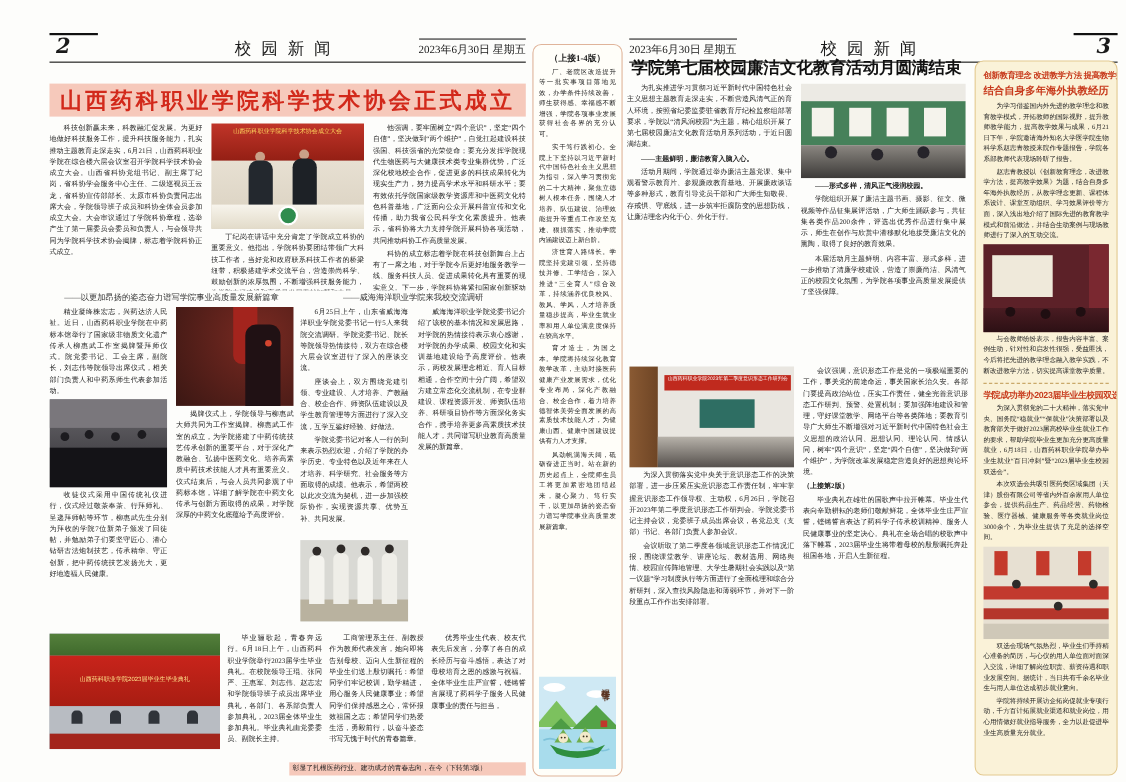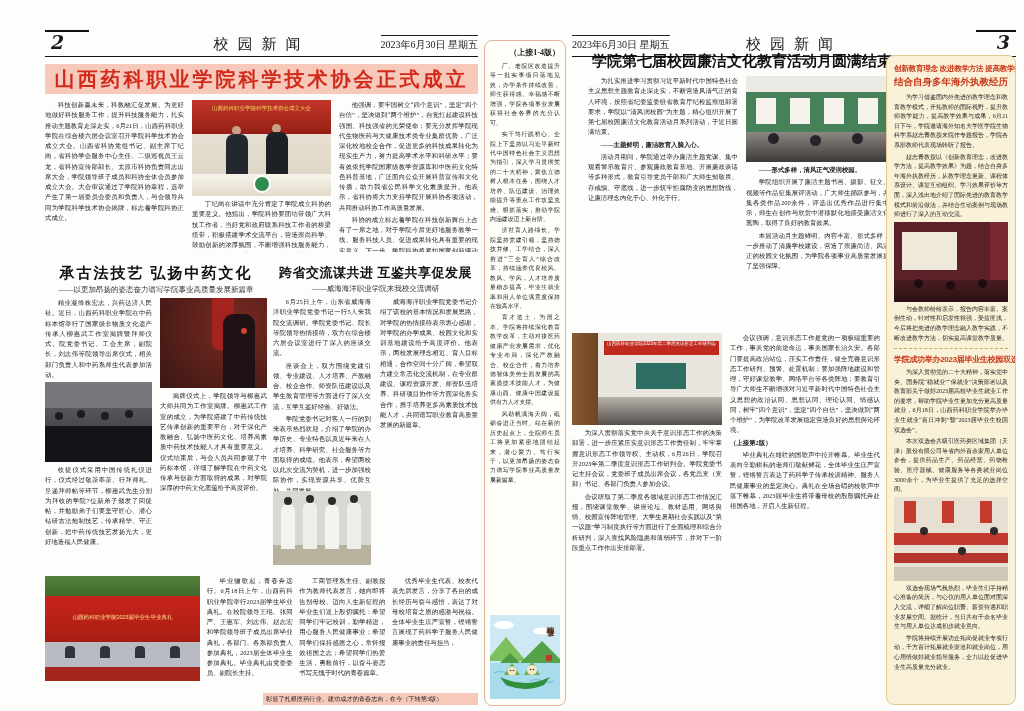--- a/index.html
+++ b/index.html
@@ -23,21 +23,21 @@
   .bt p{margin:0 0 2px;text-indent:2em;}
   .bold-line{font-weight:bold;}
   .cols{display:flex;justify-content:space-between;}
   .col{overflow:hidden;}
   
   .ph{position:relative;overflow:hidden;background:#999;margin-bottom:3px;}
   .ov{position:absolute;}
   .phtxt{text-align:center;color:#ffd95e;font-family:"Liberation Sans",sans-serif;}
   
   .contcol{position:absolute;background:#fffef9;border:1px solid #e0b49a;border-radius:8px;
-           padding:6px 5px;box-sizing:border-box;display:flex;flex-direction:column;align-items:flex-end;}
+           padding:6px 5px;box-sizing:border-box;display:flex;flex-direction:column;}
   .contcol .bt{font-size:5.9px;}
   .conthead{font-weight:bold;font-size:8px;text-align:center;margin-bottom:4px;}
   
   .sidebar{position:absolute;background:#faf2d8;border:1px solid #e3c98f;border-radius:8px;
            padding:8px 7px;box-sizing:border-box;overflow:hidden;}
   .sbtitle{font-family:"Liberation Sans",sans-serif;font-weight:bold;color:#c7391b;text-align:center;}
   .sb-divider{border-top:1px dashed #c9a96a;margin:5px 0;}
   .sidebar .bt{font-size:6px;}
   
   .cont-strip{position:absolute;background:#f6c9bb;font-size:6.2px;line-height:12px;
@@ -53,21 +53,21 @@
 
 <div class="sheet">
 
   <div class="hdr" style="left:45px;top:28px;width:433px;">
     <div class="rule-over" style="left:0;top:2px;width:44px;"></div>
     <span class="abs pagenum" style="left:6px;bottom:3px;">2</span>
     <span class="abs masthead" style="left:50%;transform:translateX(-50%);bottom:2px;">校园新闻</span>
     <span class="abs pagedate" style="right:0;bottom:4px;">2023年6月30日 星期五</span>
   </div>
 
-  <div class="abs" style="left:45px;top:64px;width:433px;height:194px;">
+  <div class="abs" style="left:45px;top:76px;width:433px;height:194px;">
     <div class="bannerA hl hl-red">山西药科职业学院科学技术协会正式成立</div>
     <div class="cols" style="margin-top:6px;height:152px;">
       <div class="col bt" style="width:139px;height:152px;">
         <p>科技创新赢未来，科教融汇促发展。为更好地做好科技服务工作，提升科技服务能力，扎实推动主题教育走深走实，6月21日，山西药科职业学院在综合楼六层会议室召开学院科学技术协会成立大会。山西省科协党组书记、副主席丁纪岗，省科协学会服务中心主任、二级巡视员王云龙，省科协宣传部部长、太原市科协负责同志出席大会，学院领导班子成员和科协全体会员参加成立大会。大会审议通过了学院科协章程，选举产生了第一届委员会委员和负责人，与会领导共同为学院科学技术协会揭牌，标志着学院科协正式成立。</p>
       </div>
       <div class="col" style="width:139px;height:152px;">
         <div class="ph" style="height:96px;background:linear-gradient(180deg,#efe9dd,#d9d0bf);">
           <div class="ov" style="top:0;left:0;right:0;height:34px;background:linear-gradient(#c13529,#941f14);"></div>
           <div class="ov phtxt" style="top:4px;left:2px;right:2px;font-size:5.5px;line-height:1.5;">山西药科职业学院科学技术协会成立大会</div>
           <div class="ov" style="top:26px;left:40px;width:9px;height:9px;border-radius:50%;background:#c9a189;"></div>
@@ -82,21 +82,20 @@
           </div>
       </div>
       <div class="col bt" style="width:139px;height:152px;">
         <p>他强调，要牢固树立“四个意识”，坚定“四个自信”，坚决做到“两个维护”，自觉扛起建设科技强国、科技强省的光荣使命；要充分发挥学院现代生物医药与大健康技术类专业集群优势，广泛深化校地校企合作，促进更多的科技成果转化为现实生产力，努力提高学术水平和科研水平；要有效依托学院国家级教学资源库和中医药文化特色科普基地，广泛面向公众开展科普宣传和文化传播，助力我省公民科学文化素质提升。他表示，省科协将大力支持学院开展科协各项活动，共同推动科协工作高质量发展。</p>
         <p>科协的成立标志着学院在科技创新舞台上占有了一席之地，对于学院今后更好地服务教学一线、服务科技人员、促进成果转化具有重要的现实意义。下一步，学院科协将紧扣国家创新驱动发展战略，团结引领广大科技工作者听党话、跟党走，矢志爱国奋斗、锐意开拓创新，为学院各项事业高质量发展注入新的强劲动能。</p>
       </div>
     </div>
   </div>
 
   <div class="abs" style="left:45px;top:264px;width:222px;height:304px;">
-    <div class="hl" style="font-size:15px;letter-spacing:2px;">承古法技艺 弘扬中药文化</div>
     <div class="sub">——以更加昂扬的姿态奋力谱写学院事业高质量发展新篇章</div>
     <div class="cols" style="height:252px;">
       <div class="col" style="width:107px;height:252px;">
         <div class="bt">
             <p>精业凝绛株宏志，兴药达济人民祉。近日，山西药科职业学院在中药标本馆举行了国家级非物质文化遗产传承人柳惠武工作室揭牌暨拜师仪式。院党委书记、工会主席，副院长，刘志伟等院领导出席仪式，相关部门负责人和中药系师生代表参加活动。</p>
           </div>
         <div class="ph" style="height:80px;background:linear-gradient(#6b696e,#2f2e32);">
           <div class="ov" style="top:0;left:0;right:0;height:26px;background:#7a777c;"></div>
           <div class="ov" style="top:30px;left:10px;width:8px;height:8px;border-radius:50%;background:#1c1b1f;"></div>
           <div class="ov" style="top:28px;left:32px;width:8px;height:8px;border-radius:50%;background:#1c1b1f;"></div>
@@ -115,21 +114,20 @@
           <div class="ov" style="top:30px;right:20px;width:6px;height:6px;border-radius:50%;background:#d4452f;"></div>
         </div>
         <div class="bt">
             <p>揭牌仪式上，学院领导与柳惠武大师共同为工作室揭牌。柳惠武工作室的成立，为学院搭建了中药传统技艺传承创新的重要平台，对于深化产教融合、弘扬中医药文化、培养高素质中药技术技能人才具有重要意义。仪式结束后，与会人员共同参观了中药标本馆，详细了解学院在中药文化传承与创新方面取得的成果，对学院深厚的中药文化底蕴给予高度评价。</p>
           </div>
       </div>
     </div>
   </div>
 
   <div class="abs" style="left:273px;top:264px;width:205px;height:304px;">
-    <div class="hl" style="font-size:13px;letter-spacing:0.5px;">跨省交流谋共进 互鉴共享促发展</div>
     <div class="sub">——威海海洋职业学院来我校交流调研</div>
     <div class="cols" style="height:254px;">
       <div class="col" style="width:98px;height:254px;">
         <div class="bt">
           <p>6月25日上午，山东省威海海洋职业学院党委书记一行5人来我院交流调研。学院党委书记、院长等院领导热情接待，双方在综合楼六层会议室进行了深入的座谈交流。</p>
           <p>座谈会上，双方围绕党建引领、专业建设、人才培养、产教融合、校企合作、师资队伍建设以及学生教育管理等方面进行了深入交流，互学互鉴好经验、好做法。</p>
           <p>学院党委书记对客人一行的到来表示热烈欢迎，介绍了学院的办学历史、专业特色以及近年来在人才培养、科学研究、社会服务等方面取得的成绩。他表示，希望两校以此次交流为契机，进一步加强校际协作，实现资源共享、优势互补、共同发展。</p>
         </div>
         <div class="ph" style="height:74px;background:#d9d9d4;position:absolute;bottom:0;width:98px;">
           <div class="ov" style="bottom:0;left:0;right:0;height:20px;background:#b9b29f;"></div>
@@ -212,21 +210,21 @@
     </div>
   </div>
 
   <div class="hdr" style="left:572px;top:28px;width:444px;">
     <span class="abs pagedate" style="left:0;bottom:4px;">2023年6月30日 星期五</span>
     <span class="abs masthead" style="left:50%;transform:translateX(-50%);bottom:2px;">校园新闻</span>
     <div class="rule-over" style="right:0;top:2px;width:40px;"></div>
     <span class="abs pagenum" style="right:6px;bottom:3px;">3</span>
   </div>
 
-  <div class="abs" style="left:588px;top:52px;width:308px;height:274px;">
+  <div class="abs" style="left:570px;top:52px;width:308px;height:274px;">
     <div class="hl" style="font-size:15px;">学院第七届校园廉洁文化教育活动月圆满结束</div>
     <div class="cols" style="margin-top:5px;height:246px;">
       <div class="col bt" style="width:150px;height:246px;">
         <p>为扎实推进学习贯彻习近平新时代中国特色社会主义思想主题教育走深走实，不断营造风清气正的育人环境，按照省纪委监委驻省教育厅纪检监察组部署要求，学院以“清风润校园”为主题，精心组织开展了第七届校园廉洁文化教育活动月系列活动，于近日圆满结束。</p>
         <p class="bold-line">——主题鲜明，廉洁教育入脑入心。</p>
         <p>活动月期间，学院通过举办廉洁主题党课、集中观看警示教育片、参观廉政教育基地、开展廉政谈话等多种形式，教育引导党员干部和广大师生知敬畏、存戒惧、守底线，进一步筑牢拒腐防变的思想防线，让廉洁理念内化于心、外化于行。</p>
       </div>
       <div class="col" style="width:150px;height:246px;">
         <div class="ph" style="height:86px;background:#eceae4;">
           <div class="ov" style="top:16px;left:0;right:0;height:40px;background:#46815a;"></div>

